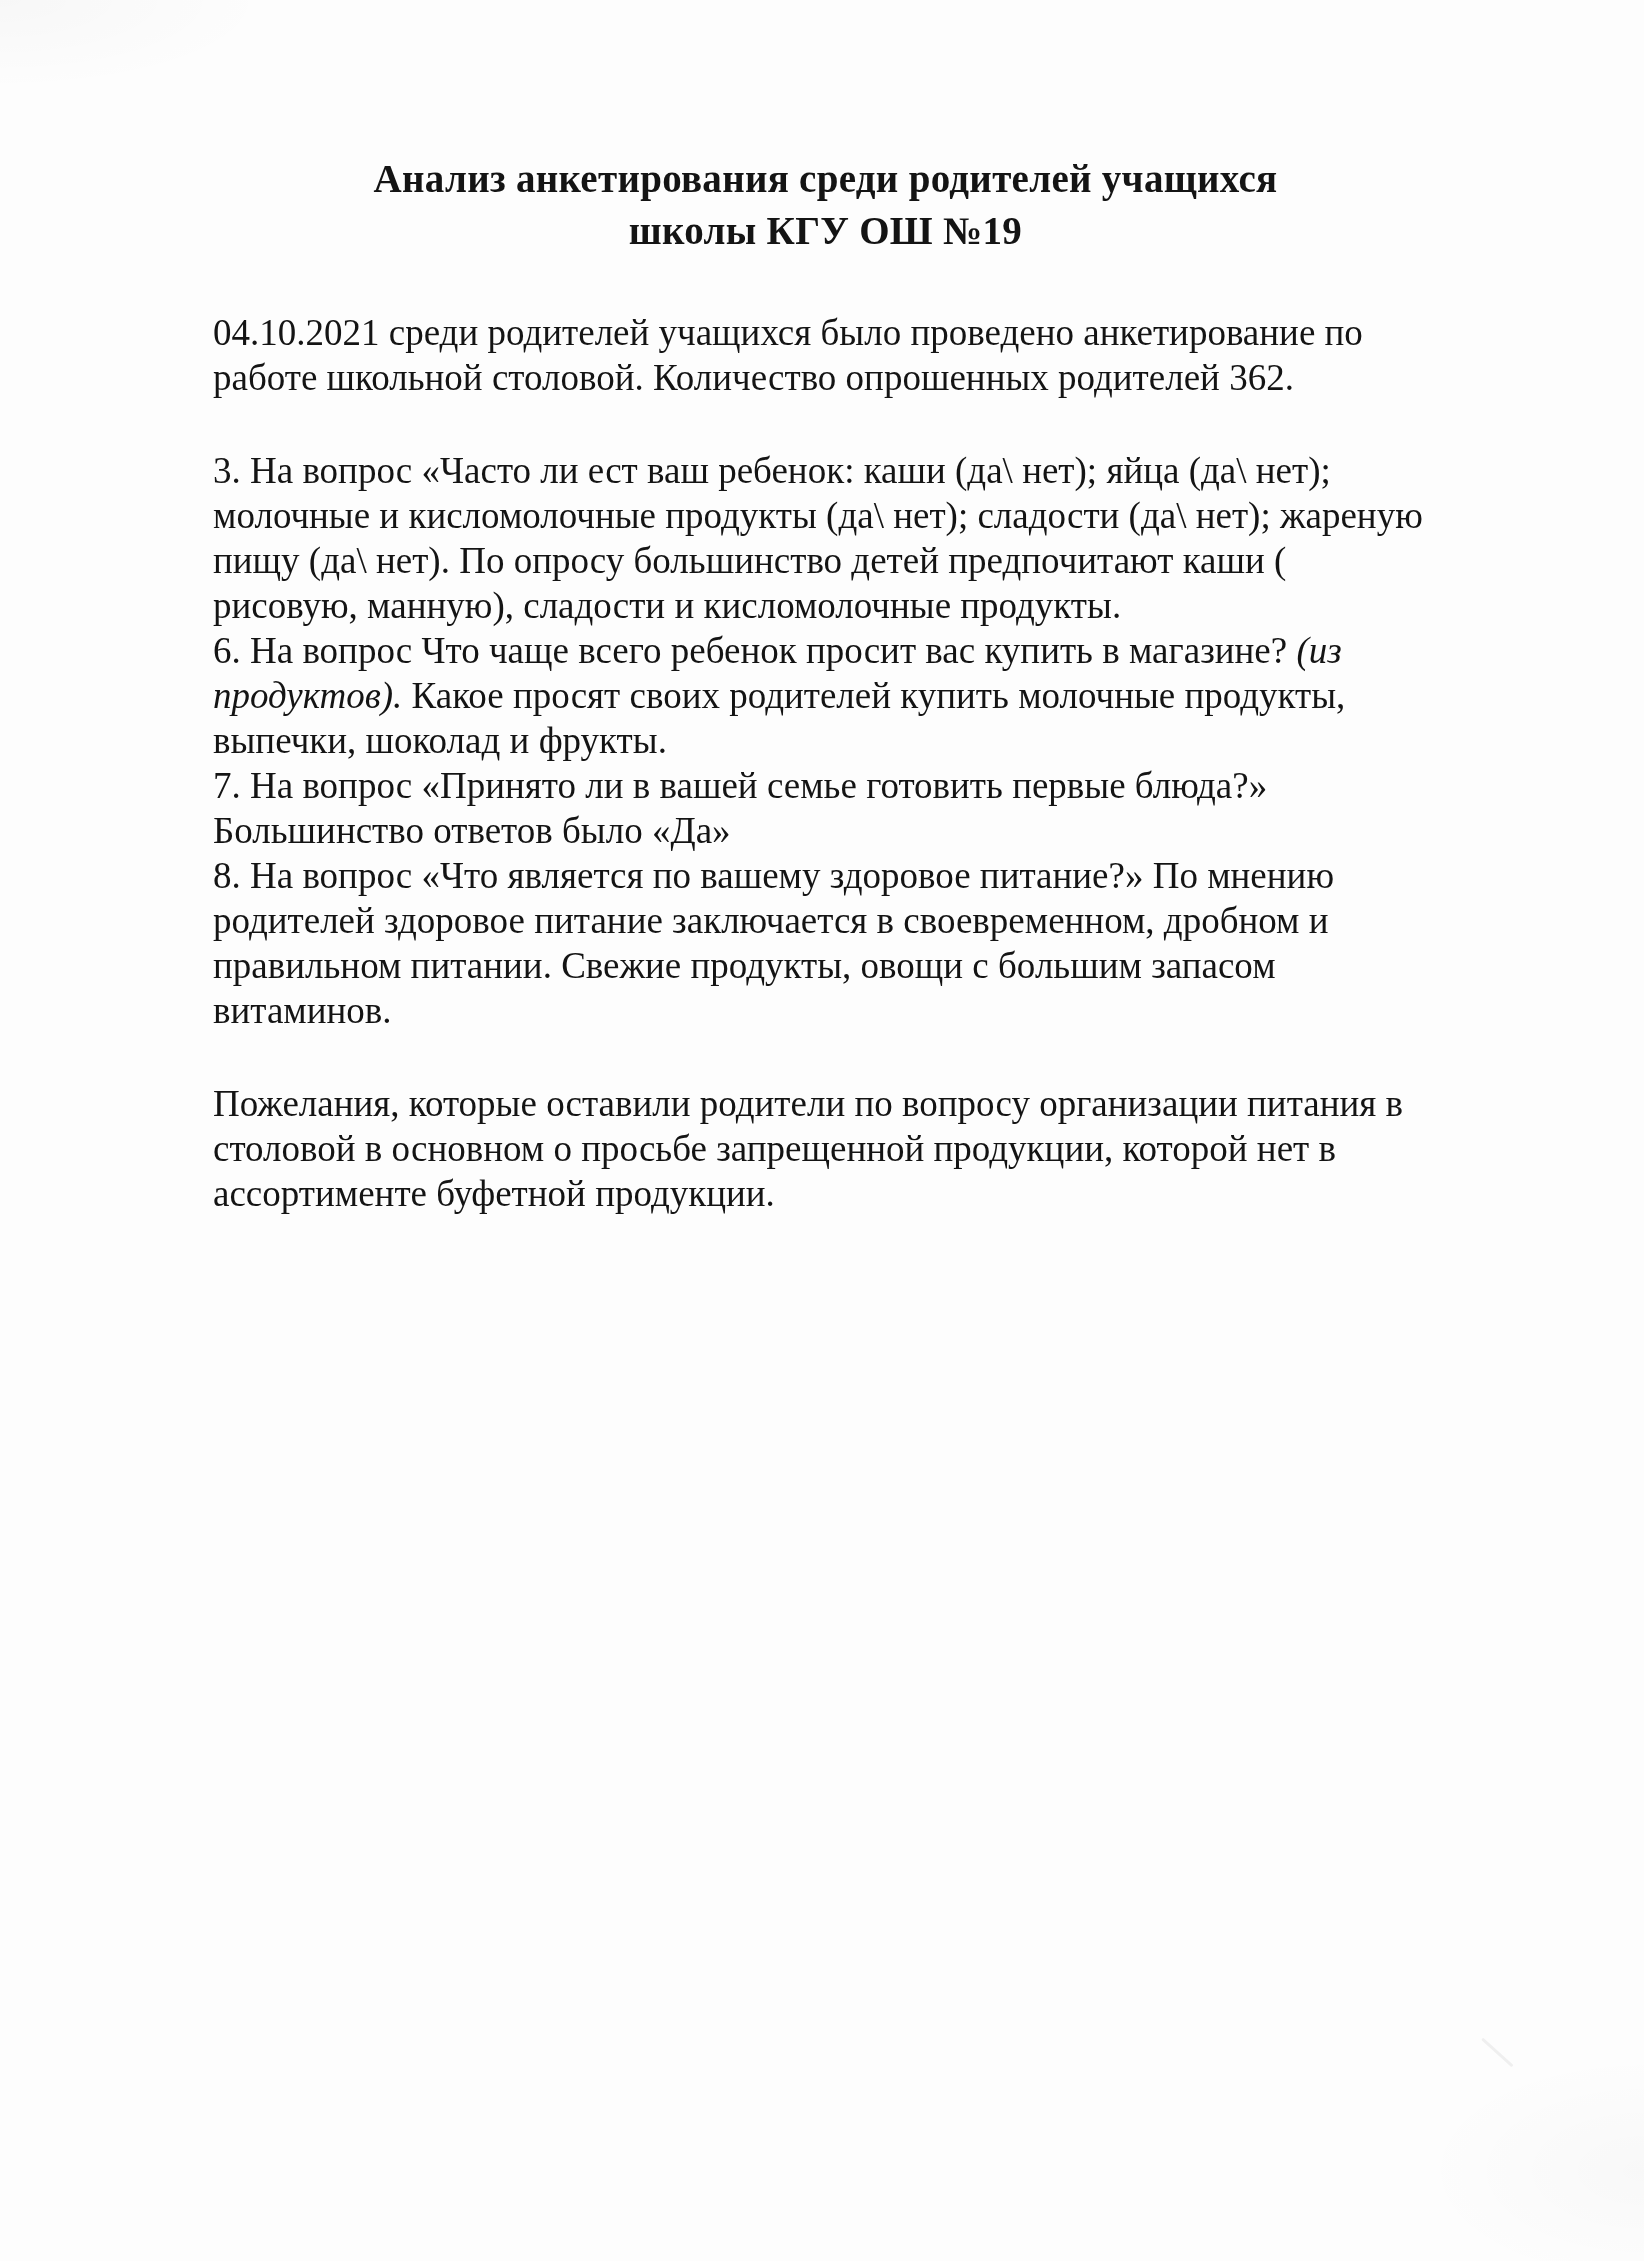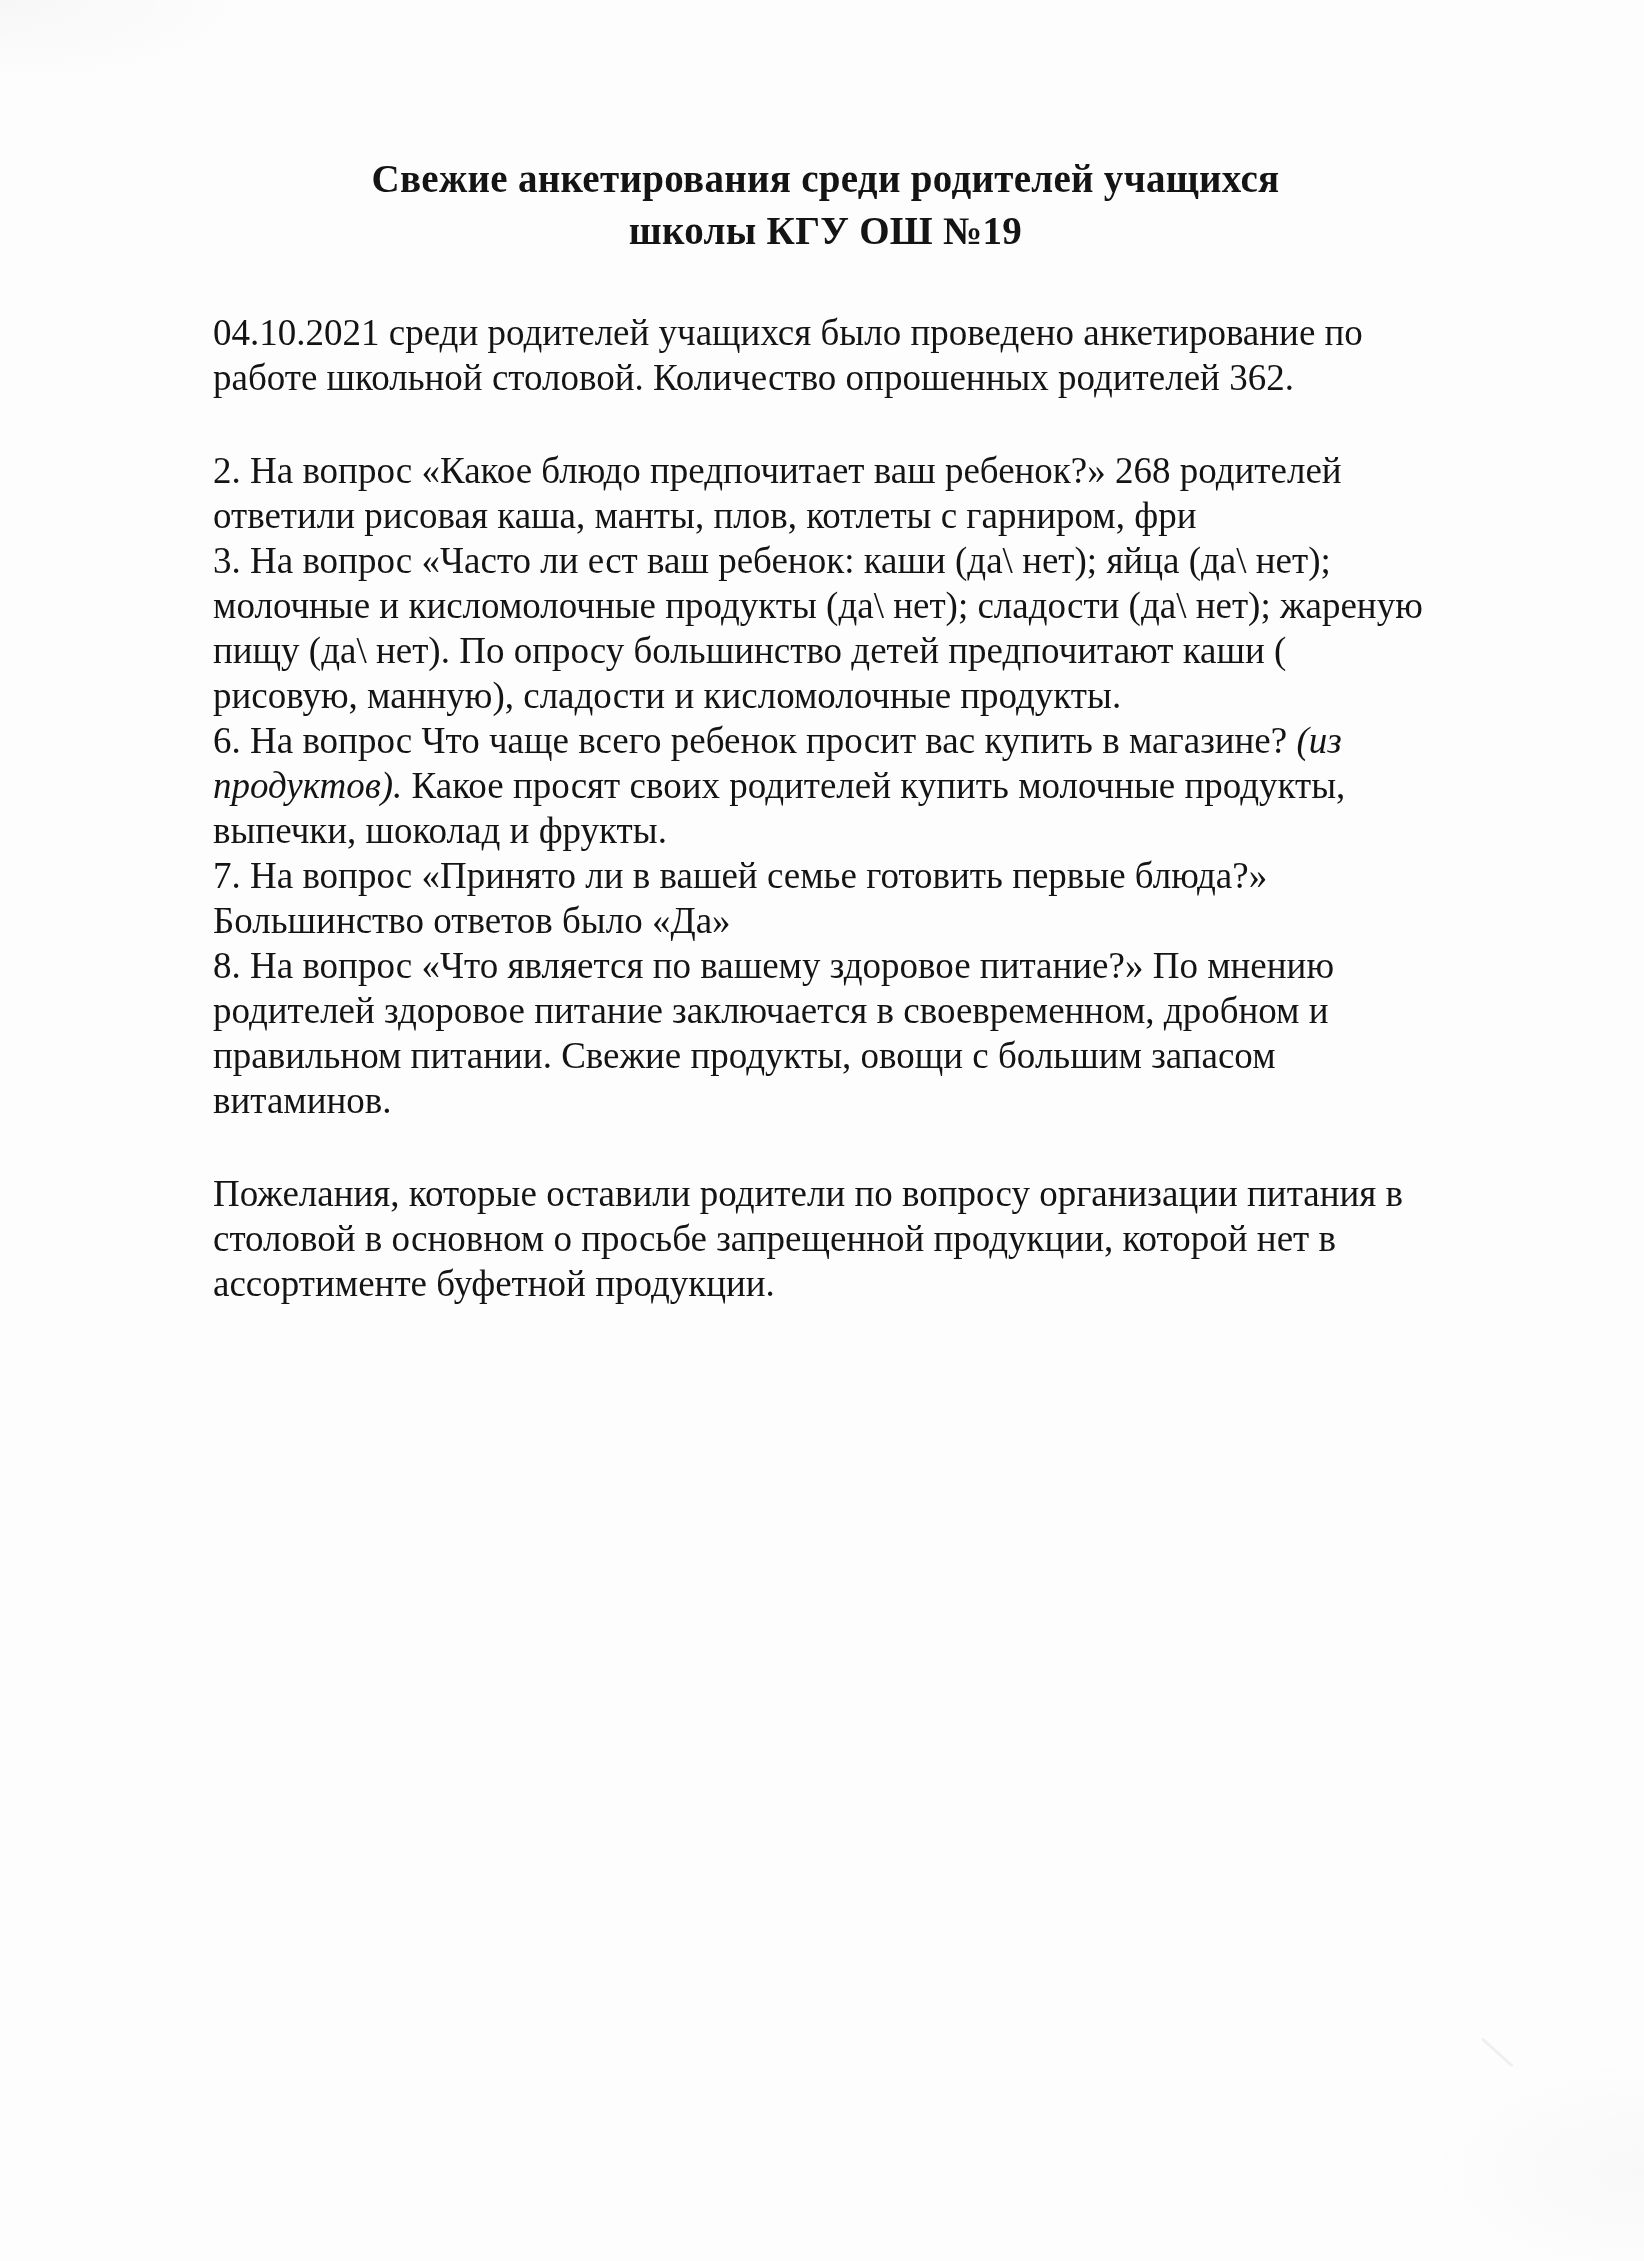--- a/index.html
+++ b/index.html
@@ -59,28 +59,27 @@
     border-radius: 1.3px;
   }
 </style>
 </head>
 <body>
 
 <div class="page">
   <div class="content">
 
     <div class="title-block">
-      <span class="title-line">Свежие анкетирования среди родителей учащихся</span>
+      <span class="title-line">Анализ анкетирования среди родителей учащихся</span>
       <span class="title-line">школы КГУ ОШ №19</span>
     </div>
 
     <p class="intro-paragraph">04.10.2021 среди родителей учащихся было проведено анкетирование по работе школьной столовой. Количество опрошенных родителей 362.</p>
 
     <div class="items-block">
-      <p><span>2. На вопрос «Какое блюдо предпочитает ваш ребенок?» 268 родителей ответили рисовая каша, манты, плов, котлеты с гарниром, фри</span></p>
       <p><span>3. На вопрос «Часто ли ест ваш ребенок: каши (да\ нет); яйца (да\ нет); молочные и кисломолочные продукты (да\ нет); сладости (да\ нет); жареную пищу (да\ нет). По опросу большинство детей предпочитают каши ( рисовую, манную), сладости и кисломолочные продукты.</span></p>
       <p><span>6. На вопрос Что чаще всего ребенок просит вас купить в магазине? </span><span class="italic">(из продуктов).</span><span> Какое просят своих родителей купить молочные продукты, выпечки, шоколад и фрукты.</span></p>
       <p><span>7. На вопрос «Принято ли в вашей семье готовить первые блюда?» Большинство ответов было «Да»</span></p>
       <p><span>8. На вопрос «Что является по вашему здоровое питание?» По мнению родителей здоровое питание заключается в своевременном, дробном и правильном питании. Свежие продукты, овощи с большим запасом витаминов.</span></p>
     </div>
 
     <p class="closing-paragraph">Пожелания, которые оставили родители по вопросу организации питания в столовой в основном о просьбе запрещенной продукции, которой нет в ассортименте буфетной продукции.</p>
 
   </div>
 

